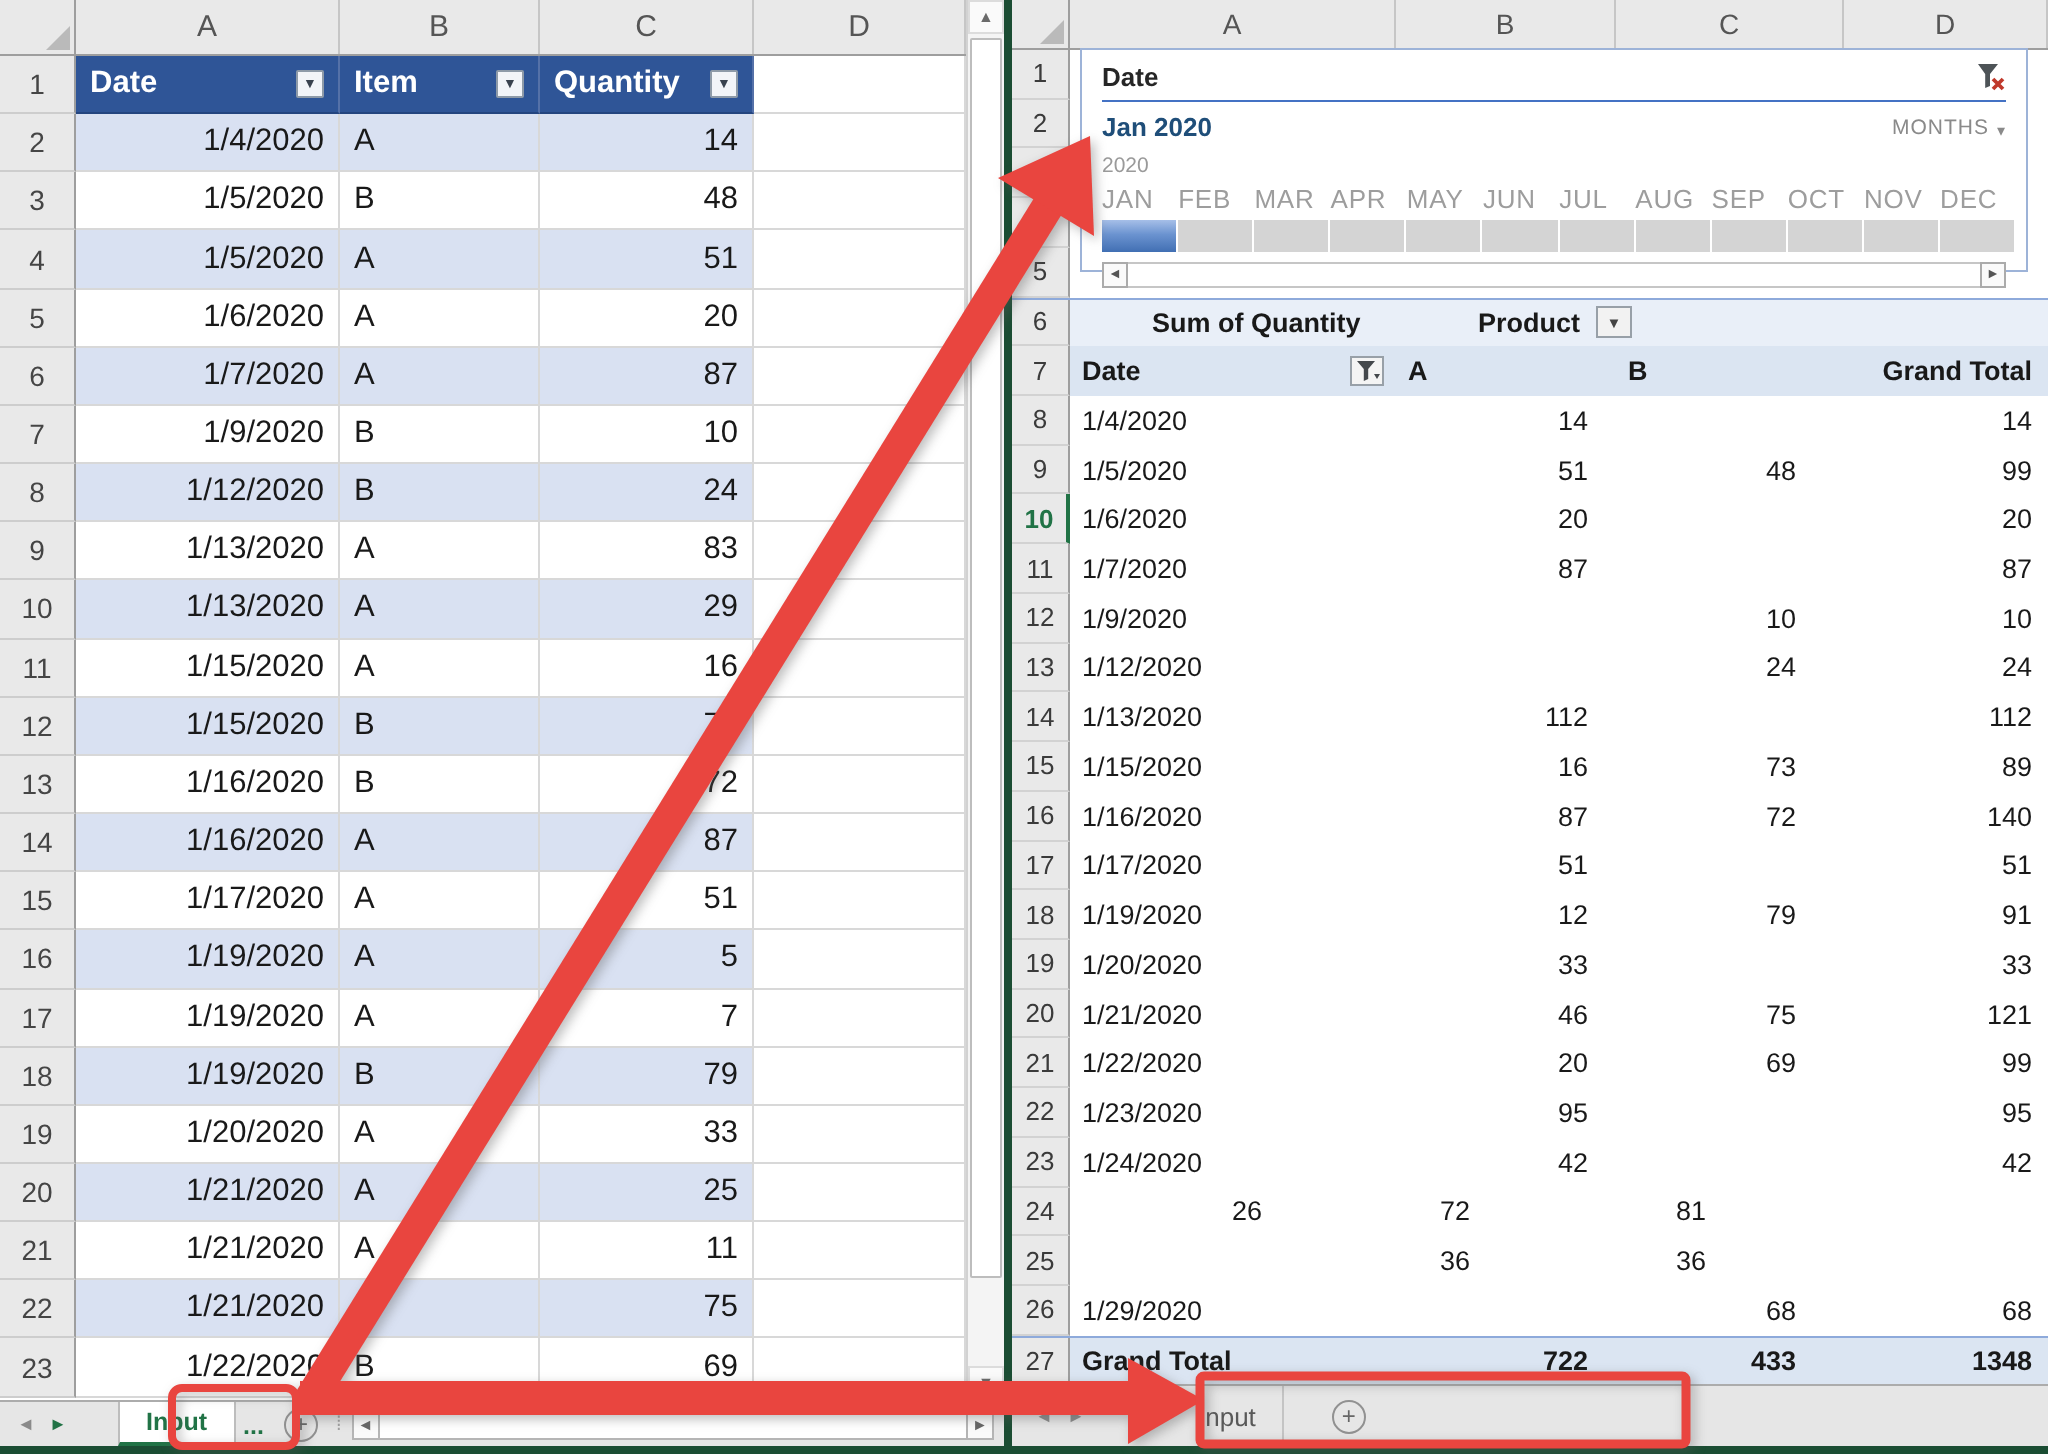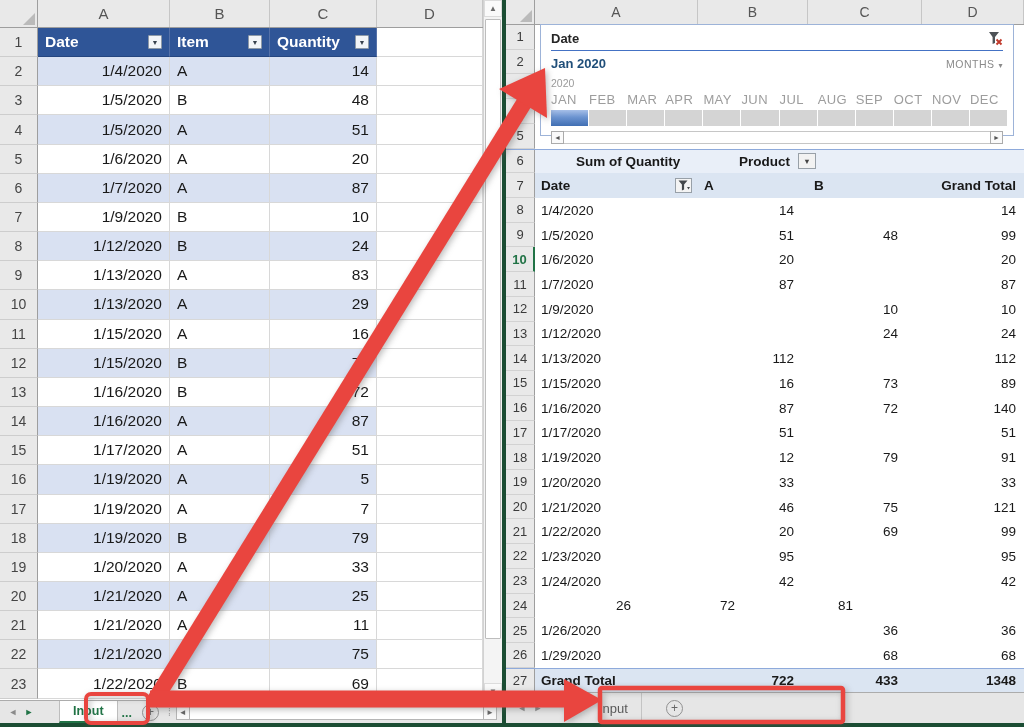--- a/index.html
+++ b/index.html
@@ -784,23 +784,20 @@
             </div>
             <div class="rw-cell align-r pr-c rw-c">
               <span>72</span>
             </div>
             <div class="rw-cell align-r pr-d rw-d">
               <span>81</span>
             </div>
           </div>
           <div class="rw-row">
             <div class="rw-rowhead">25</div>
-            <div class="rw-cell rw-a">
-              <span>1/26/2020</span>
-            </div>
             <div class="rw-cell align-r pr-b rw-b">
               <span></span>
             </div>
             <div class="rw-cell align-r pr-c rw-c">
               <span>36</span>
             </div>
             <div class="rw-cell align-r pr-d rw-d">
               <span>36</span>
             </div>
           </div>

